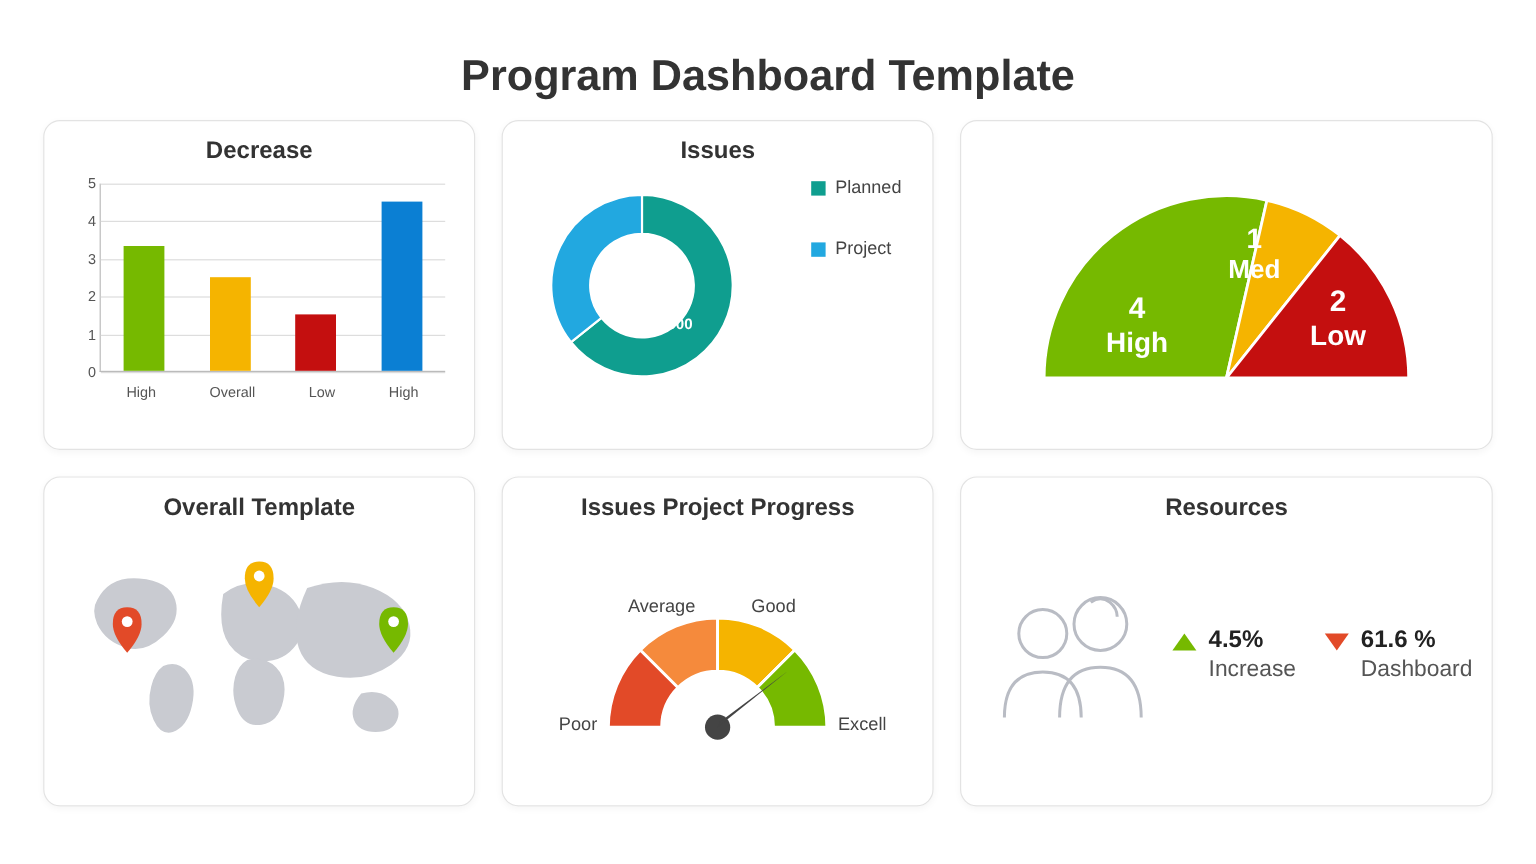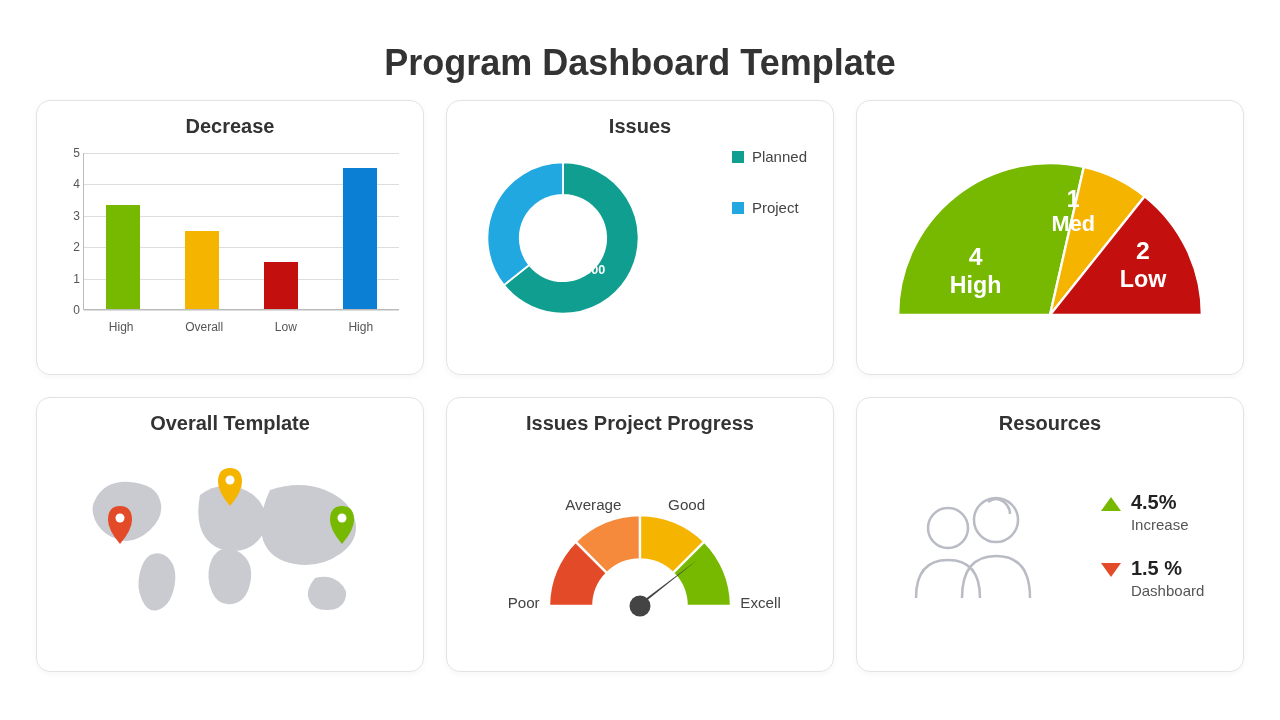--- a/index.html
+++ b/index.html
@@ -111,24 +111,24 @@
   }
   .progress-wrap svg { width: 280px; }
   .plabel { font-size: 13px; fill:#444; }
 
   
   .res-wrap {
     height: 200px; display:flex; align-items:center; justify-content:space-around;
     gap: 10px;
   }
   .res-wrap svg.people { width: 150px; height: 130px; }
-  .res-stats { display:flex; flex-direction:column; gap: 24px; }
+  .res-stats { display:flex; flex-direction:row; gap: 24px; }
   .res-stats .item { display:flex; align-items:flex-start; gap:10px; }
   .res-stats .val { font-weight:700; font-size:20px; color:#222;}
-  .res-stats .lbl { font-size:15px; color:#555; margin-top:2px;}
+  .res-stats .lbl { font-size:19px; color:#555; margin-top:2px;}
   .tri-up { width:0;height:0;border-left:10px solid transparent;border-right:10px solid transparent;border-bottom:14px solid #76b900; margin-top:6px;}
   .tri-dn { width:0;height:0;border-left:10px solid transparent;border-right:10px solid transparent;border-top:14px solid #e24a28; margin-top:6px;}
 </style>
 </head>
 <body>
 
 <h1 class="page-title">Program Dashboard Template</h1>
 
 <div class="grid">
 
@@ -274,21 +274,21 @@
         <div class="item">
           <div class="tri-up"></div>
           <div>
             <div class="val">4.5%</div>
             <div class="lbl">Increase</div>
           </div>
         </div>
         <div class="item">
           <div class="tri-dn"></div>
           <div>
-            <div class="val">1.5 %</div>
+            <div class="val">61.6 %</div>
             <div class="lbl">Dashboard</div>
           </div>
         </div>
       </div>
     </div>
   </div>
 
 </div>
 
 </body></html>

